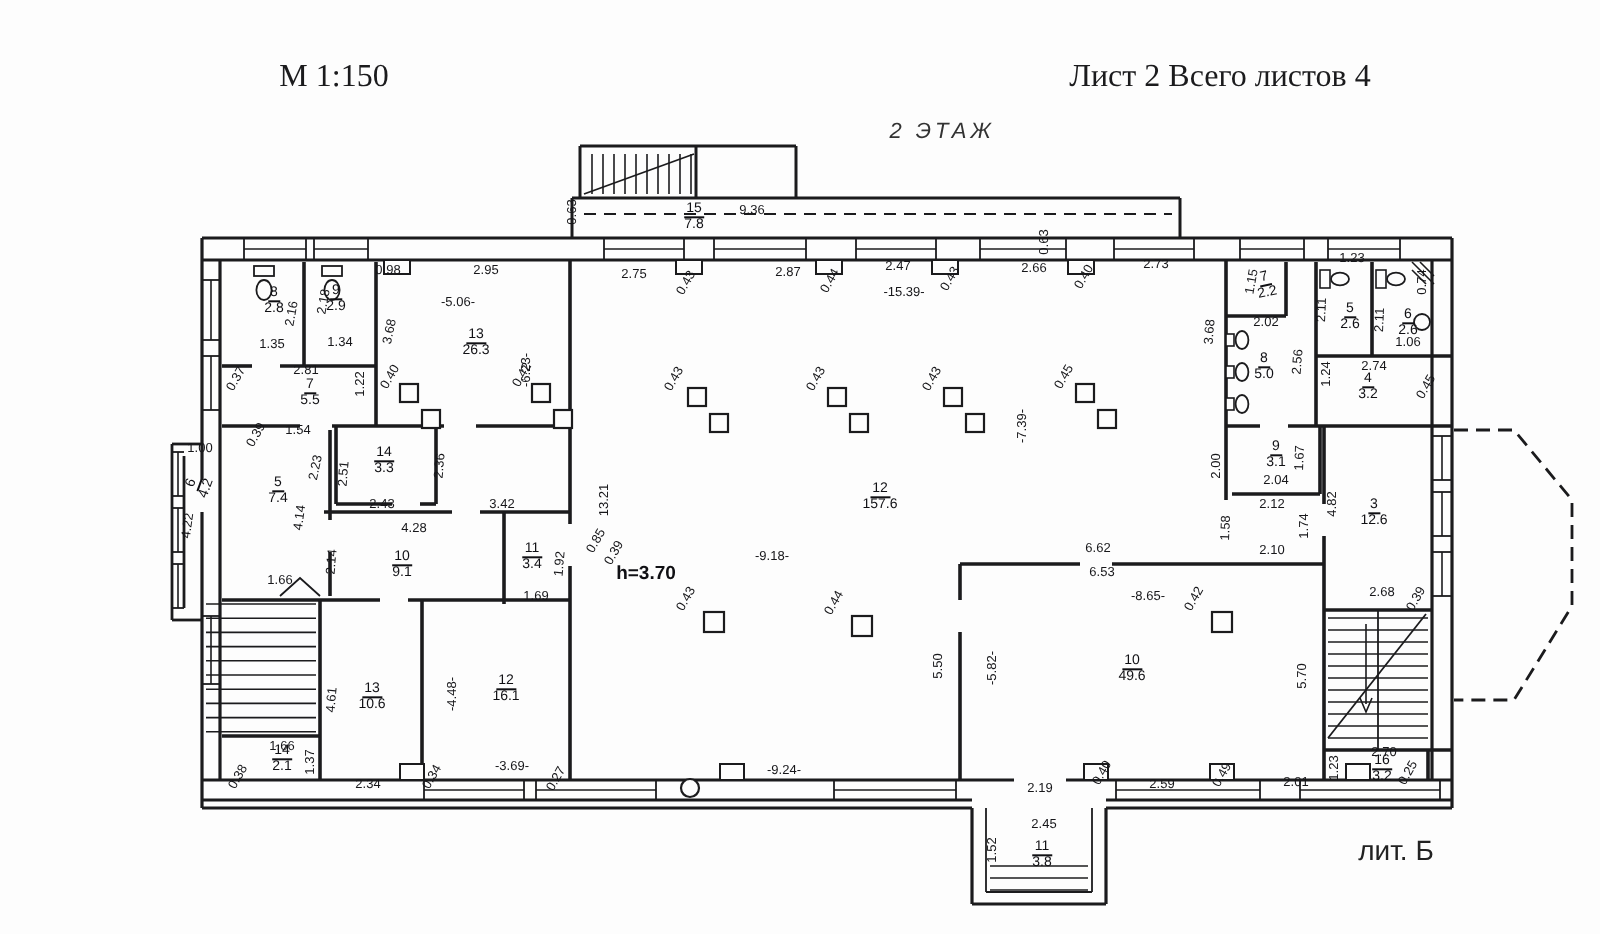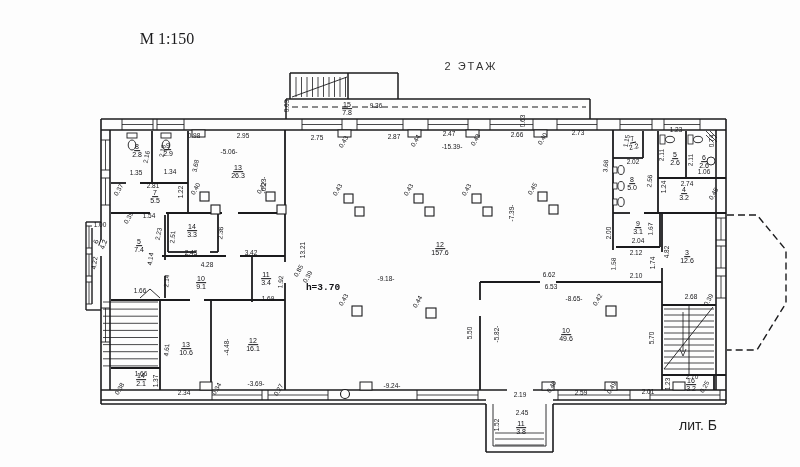--- a/index.html
+++ b/index.html
@@ -3,40 +3,41 @@
 <meta charset="utf-8">
 <style>
   html,body{margin:0;padding:0;background:#fff;}
   .page{position:relative;width:800px;height:467px;background:#fdfdfd;overflow:hidden;
         font-family:"Liberation Serif",serif;color:#1b1b1d;}
   .title{position:absolute;top:4px;left:412px;transform:translateX(-50%);
          font-size:19px;letter-spacing:.5px;white-space:nowrap;}
   .scale{position:absolute;top:30px;left:167px;transform:translateX(-50%);font-size:16px;}
   .sheet{position:absolute;top:30px;left:610px;transform:translateX(-50%);font-size:16px;white-space:nowrap;}
   .floor{position:absolute;top:60px;left:471px;transform:translateX(-50%);
-         font-family:"Liberation Sans",sans-serif;font-size:11px;letter-spacing:2px;color:#333;}
+         font-family:"Liberation Sans",sans-serif;font-size:11px;letter-spacing:2px;color:#333;font-style:italic;}
   .liter{position:absolute;top:417px;left:698px;transform:translateX(-50%);
          font-family:"Liberation Sans",sans-serif;font-size:14px;color:#222;}
   .plan{position:absolute;inset:0;}
   .plan svg{position:absolute;left:0;top:0;}
   .dim{position:absolute;font-family:"Liberation Sans",sans-serif;font-size:6.5px;
        color:#17171a;white-space:nowrap;transform:translate(-50%,-50%);line-height:1;}
   .room{position:absolute;display:flex;flex-direction:column;align-items:center;
         transform:translate(-50%,-50%);font-family:"Liberation Sans",sans-serif;
         color:#101014;line-height:1.05;}
   .room .n{font-size:7px;border-bottom:.8px solid #101014;padding:0 1px;}
   .room .a{font-size:7px;}
-  .hnote{position:absolute;font-family:Liberation Mono, monospace;font-size:9.5px;
+  .hnote{position:absolute;font-family:Liberation Sans, sans-serif;font-size:9.5px;
          font-weight:bold;transform:translate(-50%,-50%);color:#101014;}
 </style>
 </head>
 <body>
 
 <div class="page">
   <div class="scale">М 1:150</div>
+  <div class="sheet">Лист 2 Всего листов 4</div>
   <div class="floor">2  ЭТАЖ</div>
   <div class="liter">лит. Б</div>
 
   <div class="plan">
     <svg id="draw" width="800" height="467" viewBox="0 0 800 467">
         <g stroke="#1b1b1d" fill="none">
           <line x1="101" y1="119" x2="726" y2="119" stroke-width="1.6"></line>
           <line x1="101" y1="130" x2="726" y2="130" stroke-width="1.6"></line>
           <line x1="101" y1="390" x2="507" y2="390" stroke-width="1.6"></line>
           <line x1="533" y1="390" x2="726" y2="390" stroke-width="1.6"></line>

